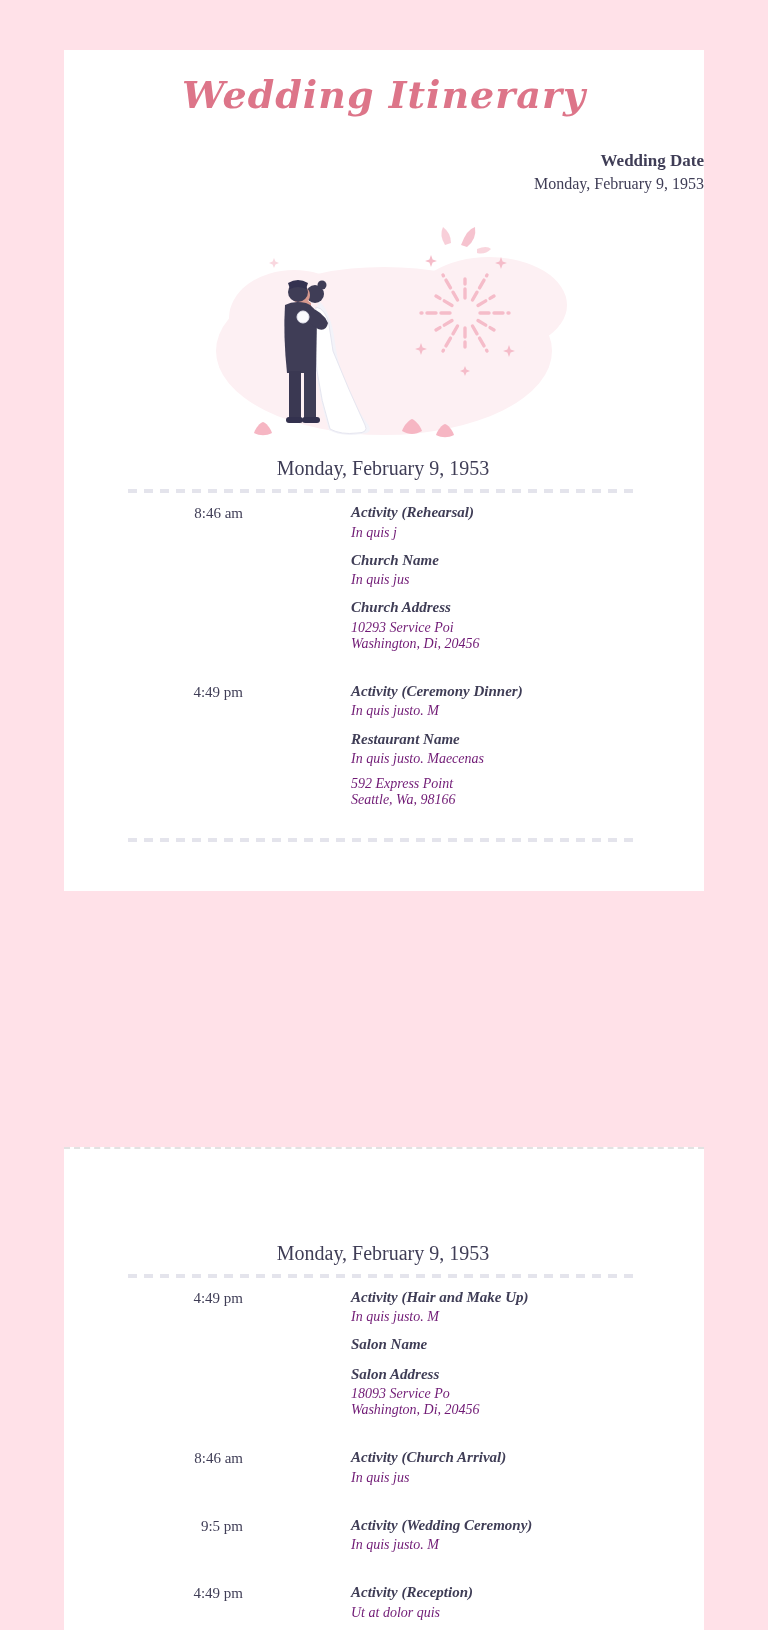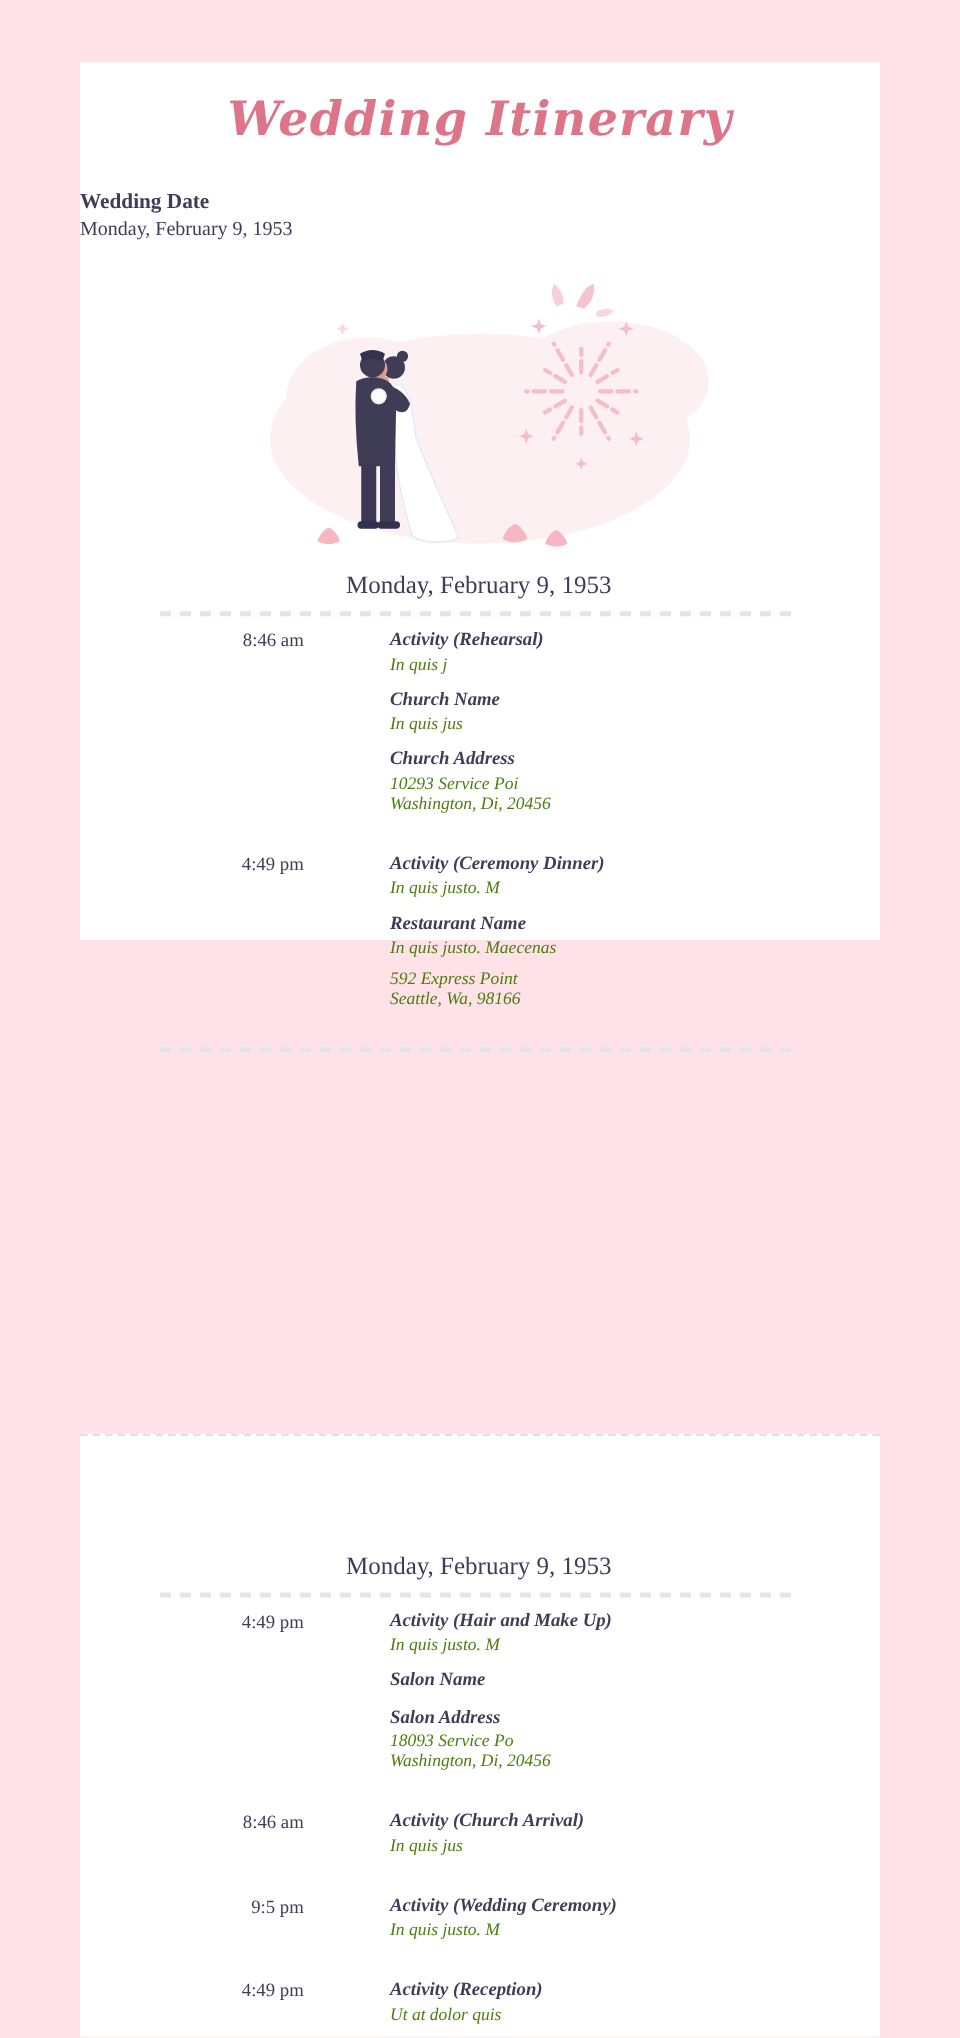--- a/index.html
+++ b/index.html
@@ -10,35 +10,35 @@
     overflow:hidden;
     font-family:"Liberation Serif", serif;
     color:#3f3d56;
   }
   .page {
     position:absolute;
     left:64px;
     width:640px;
     background:#ffffff;
   }
-  .page-1 { top:50px; height:702px; }
+  .page-1 { top:50px; height:841px; }
   .page-2 { top:1147px; height:483px; border-top:2px dashed #e2e2e2; overflow:hidden; }
 
   .title {
     margin-top:21px;
     text-align:center;
     font-family:"DejaVu Serif", serif;
     font-style:italic;
     font-weight:bold;
     font-size:38px;
     line-height:1.25;
     color:#dd7589;
     letter-spacing:1px;
   }
-  .wedding-date { margin-top:31px; text-align:left; }
+  .wedding-date { margin-top:31px; text-align:right; }
   .wd-label { font-weight:bold; font-size:17px; line-height:1.3; }
   .wd-value { margin-top:2px; font-size:16px; line-height:1.3; }
 
   .illustration {
     margin:29px auto 0 auto;
     width:370px;
     height:220px;
   }
 
   .schedule { padding:0 66px 0 64px; }
@@ -53,27 +53,27 @@
   .page-2 .day-heading { margin-top:91px; }
   .separator {
     margin-top:8px;
     height:4px;
     background:repeating-linear-gradient(90deg, #e4e4ec 0 9px, transparent 9px 16px);
   }
   .entries { margin-top:9px; }
   .entry {
     display:grid;
     grid-template-columns:115px 1fr;
-    column-gap:69px;
+    column-gap:108px;
     margin-bottom:20px;
   }
   .time { text-align:right; font-size:15px; line-height:1.35; padding-top:1px; }
   .block { margin-bottom:9px;font-style:italic; }
   .block-label { font-weight:bold; font-size:15px; line-height:1.35; margin-bottom:2px; }
-  .block-line { font-size:14px; line-height:1.16; color:#4d7c0f; }
+  .block-line { font-size:14px; line-height:1.16; color:#701a75; }
   .bottom-sep { margin-top:4px; }
 </style>
 </head>
 <body>
 
 <div class="page page-1">
   <h1 class="title">Wedding Itinerary</h1>
 
   <div class="wedding-date">
     <div class="wd-label">Wedding Date</div>

